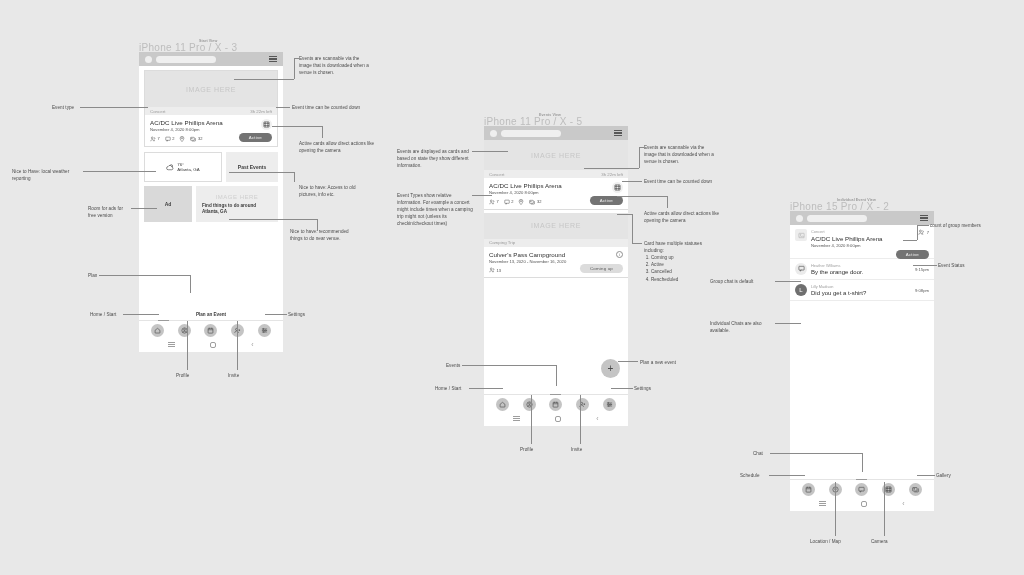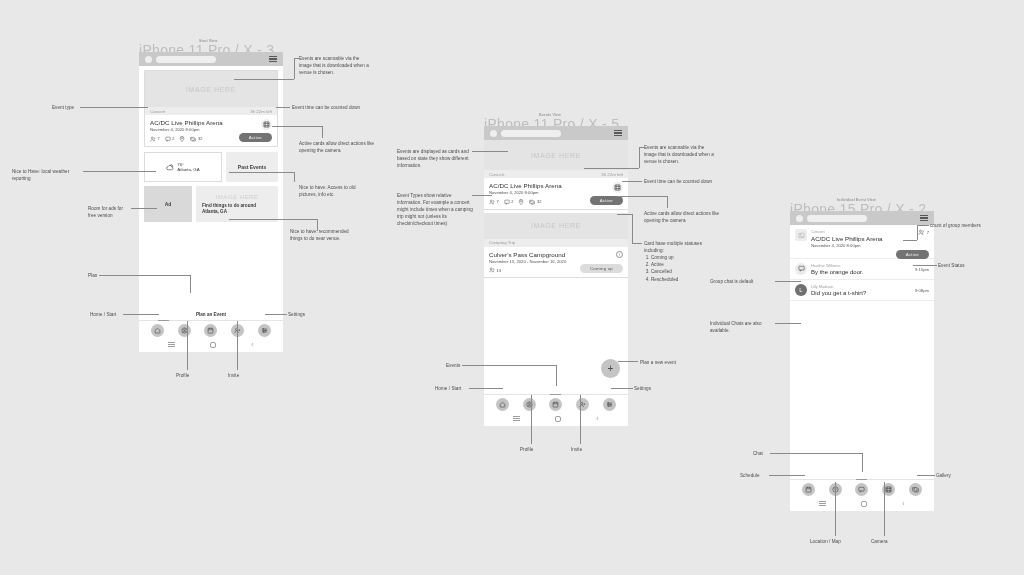--- a/index.html
+++ b/index.html
@@ -23,21 +23,21 @@
   .anno ol li { font-size: 4.6px; line-height: 1.55; }
 
   
   .ln { position: absolute; background: #8a8a8a; }
   .ln.h { height: 1px; }
   .ln.v { width: 1px; }
 
   
   .phone { position: absolute; background: #fff; }
   .ptitle {
-    position: absolute; font-size: 14px; color: #bdbdbd;
+    position: absolute; font-size: 10px; color: #bdbdbd;
     letter-spacing: .3px; white-space: nowrap;
   }
   .psuper {
     position: absolute; font-size: 3.6px; color: #9a9a9a;
     letter-spacing: .1px; white-space: nowrap; font-weight: bold;
   }
 
   
   .topbar {
     height: 14px; background: #c9c9c9;

